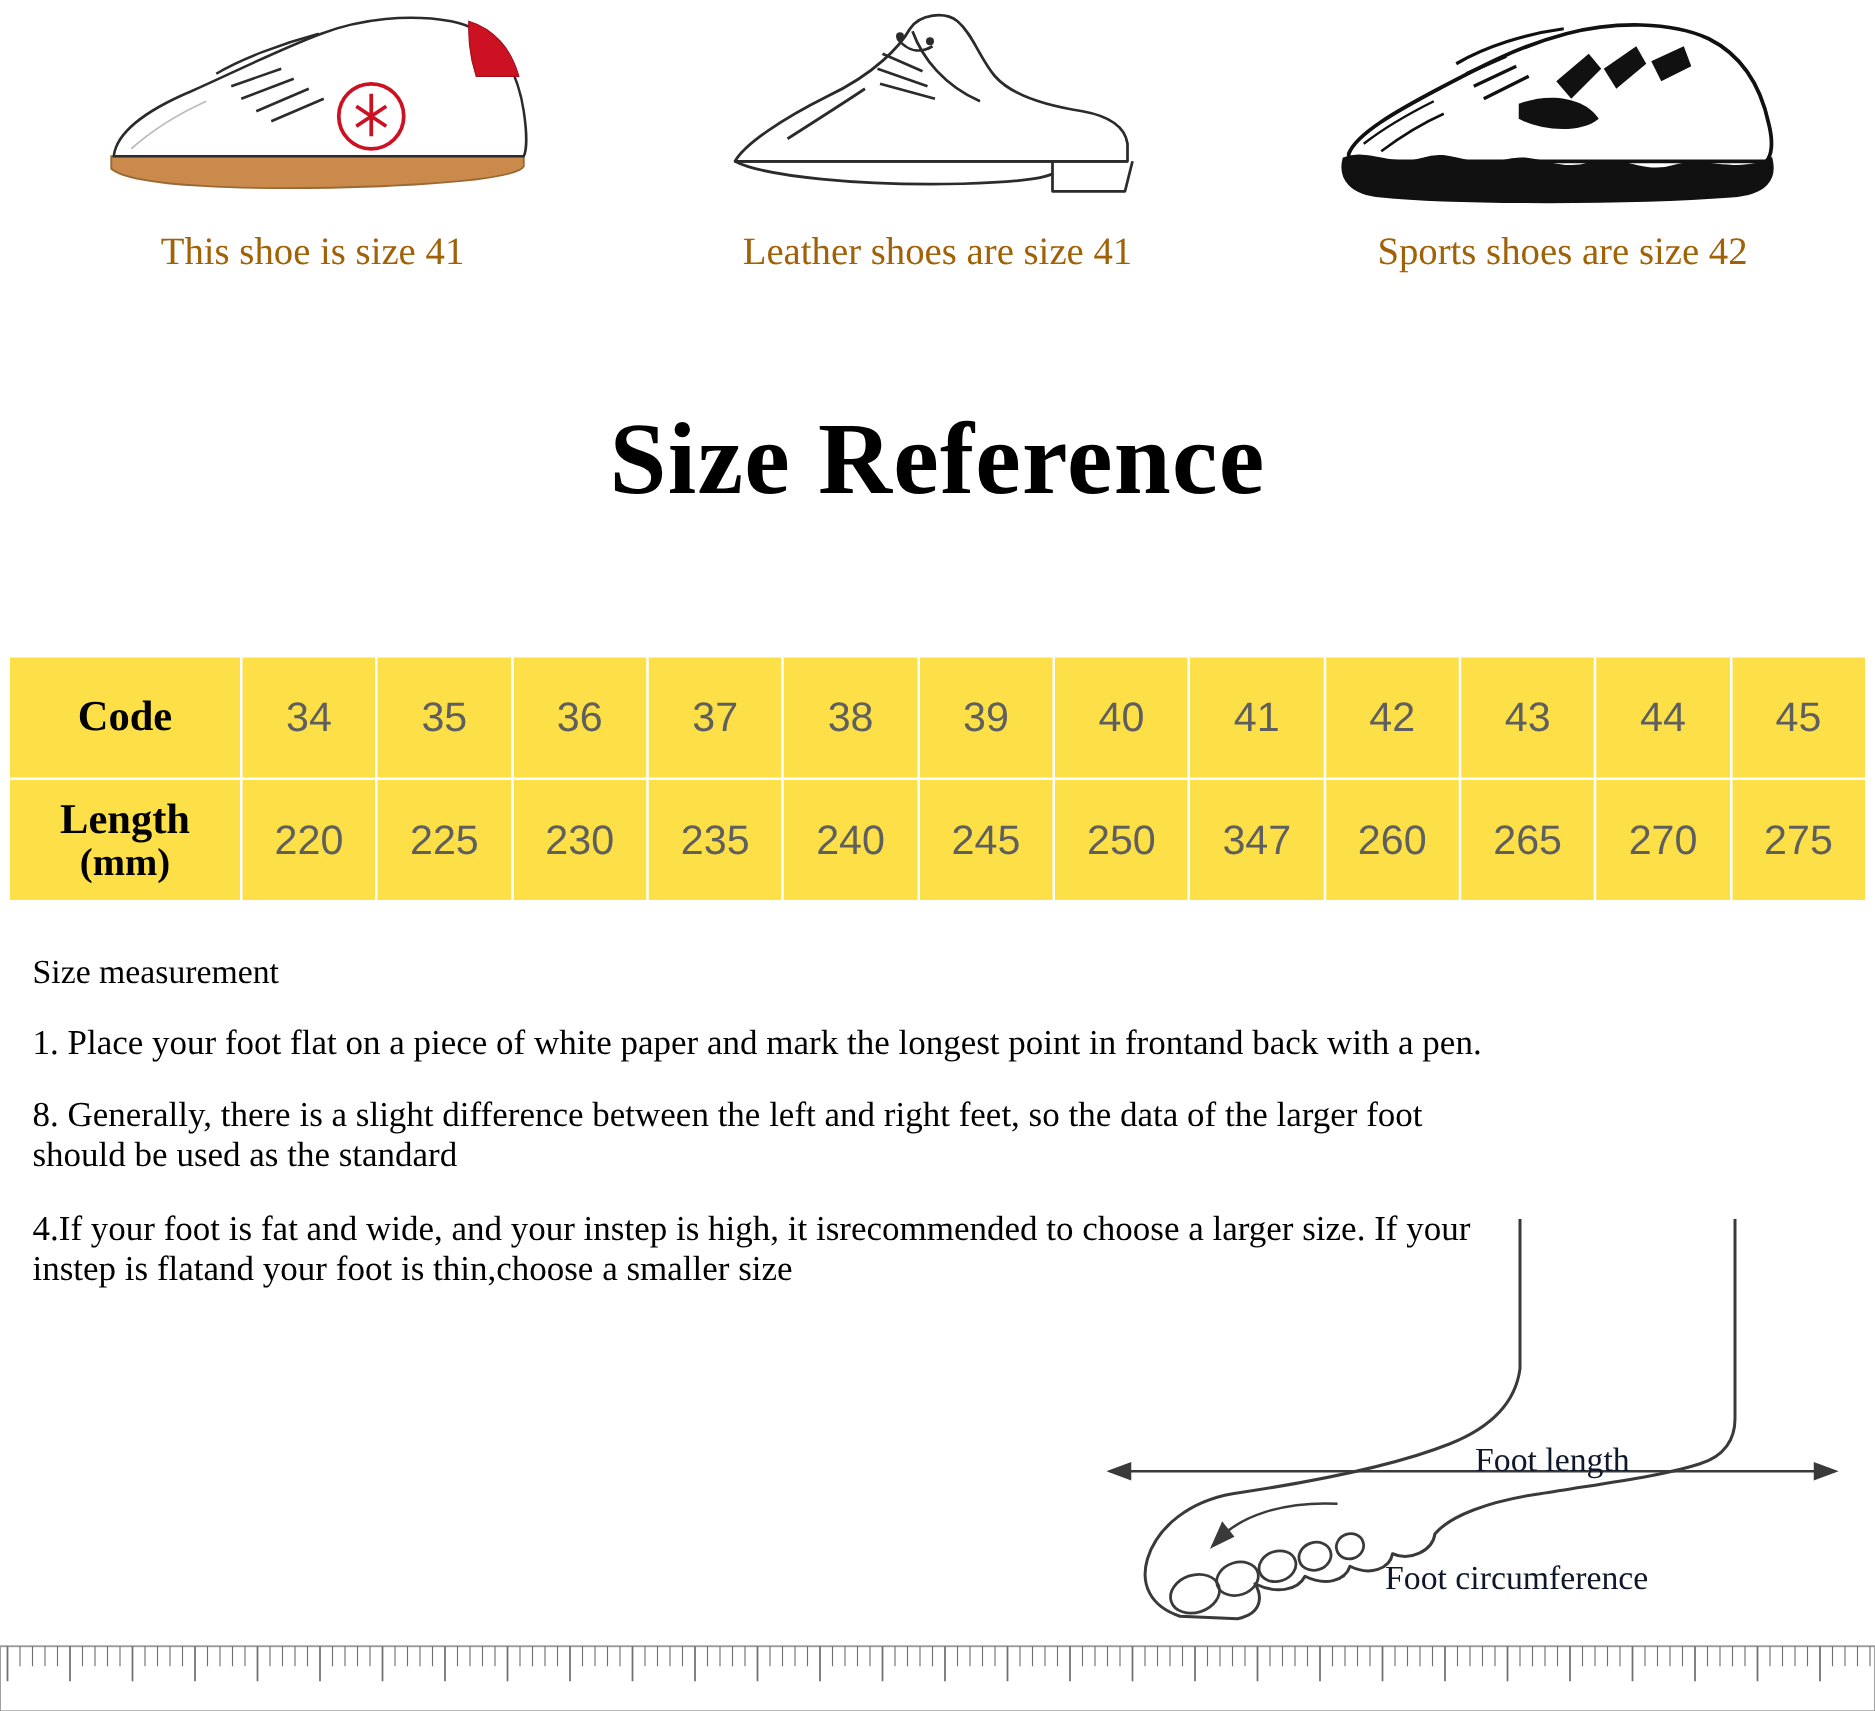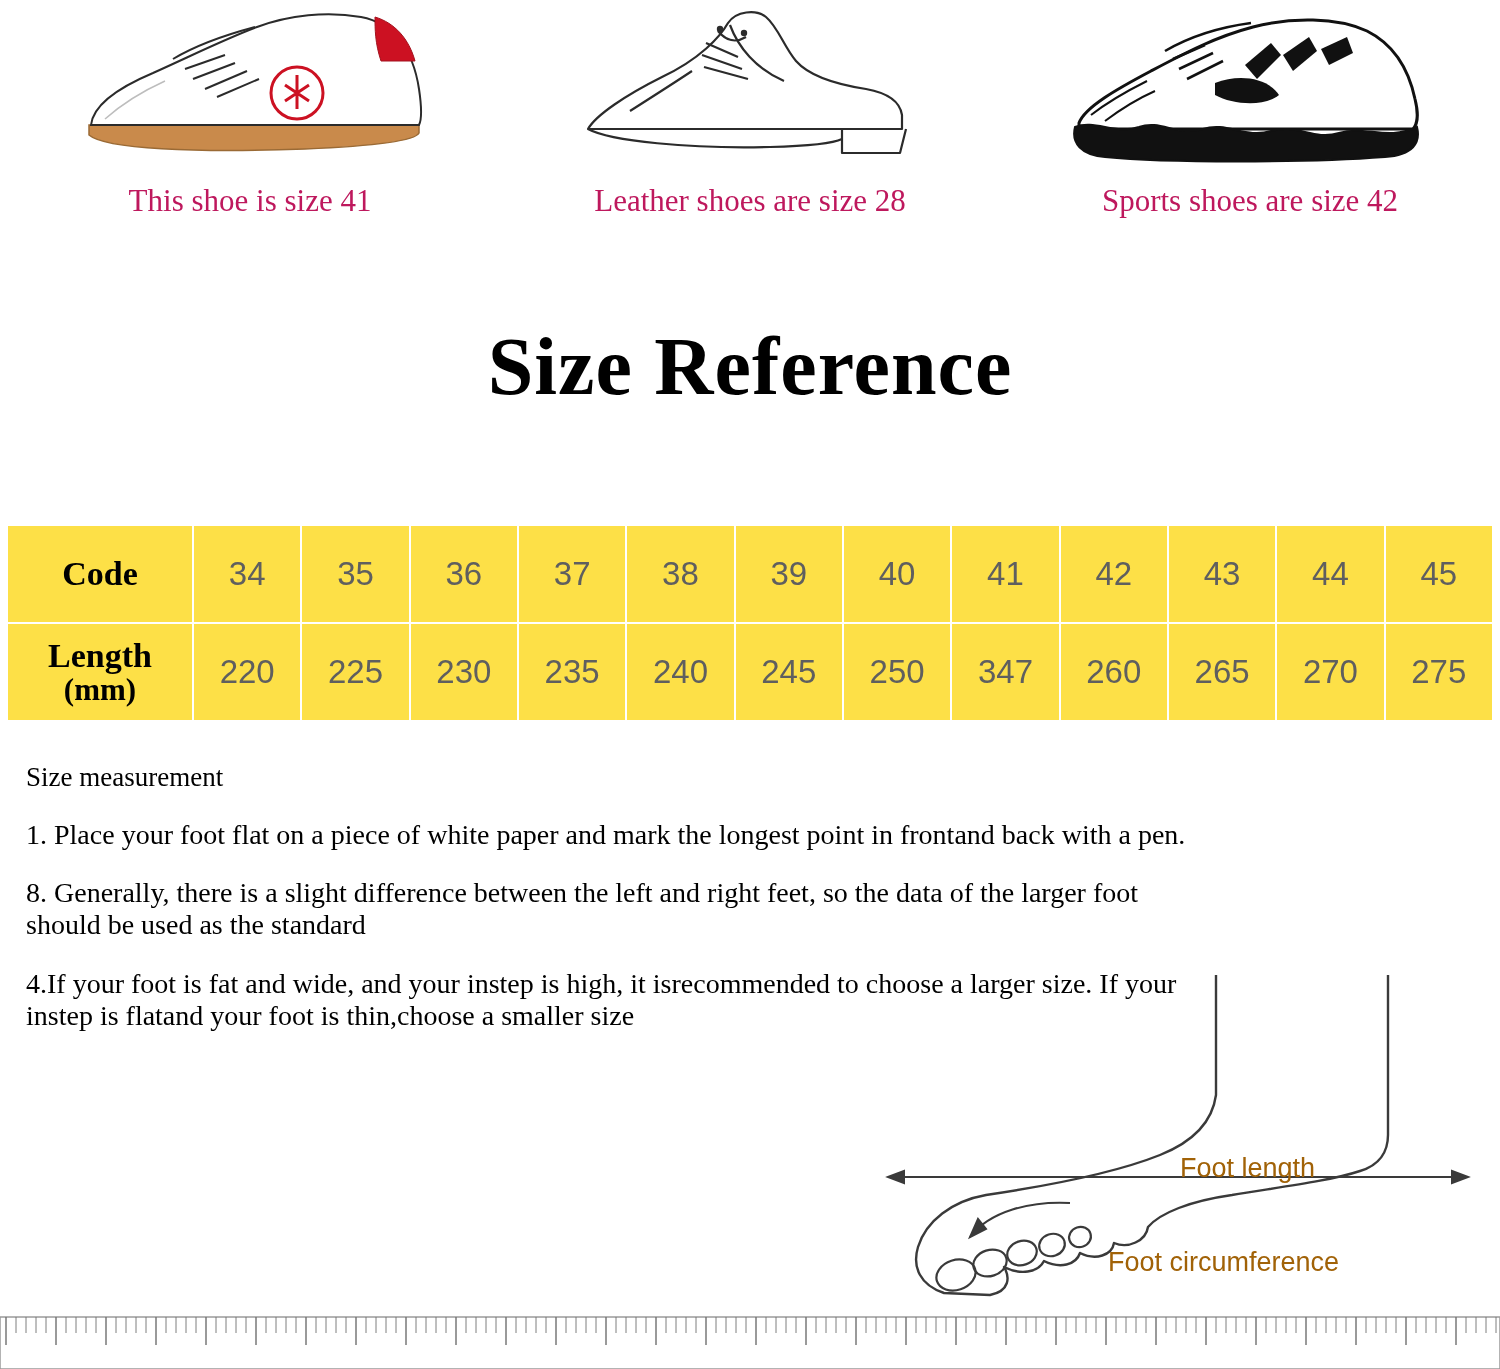--- a/index.html
+++ b/index.html
@@ -32,21 +32,21 @@
   .shoe-art {
     width: 380px;
     height: 175px;
     display: flex;
     align-items: center;
     justify-content: center;
   }
   .shoe-caption {
     font-size: 31px;
     font-family: "Liberation Serif", serif;
-    color: #be185d;
+    color: #a16207;
     margin-top: 8px;
     white-space: nowrap;
   }
 
   
   .title {
     text-align: center;
     font-family: "Liberation Serif", serif;
     font-weight: bold;
     font-size: 82px;
@@ -115,23 +115,23 @@
   
   .foot-diagram {
     position: absolute;
     right: 0px;
     top: 975px;
     width: 640px;
     height: 330px;
   }
   .foot-label {
     position: absolute;
-    font-family: Liberation Sans, sans-serif;
+    font-family: Liberation Serif, serif;
     font-size: 27px;
-    color: #a16207;
+    color: #0f172a;
     white-space: nowrap;
   }
   .lbl-length { left: 320px; top: 178px; }
   .lbl-circ { left: 248px; top: 272px; }
 
   
   .ruler {
     position: absolute;
     left: 0;
     bottom: 0;
@@ -187,21 +187,21 @@
 
           <path d="M60 108 C 82 94, 104 80, 122 68"></path>
 
           <path d="M136 40 L 168 54 M132 52 L 172 66 M134 64 L 178 76"></path>
           <circle cx="150" cy="26" r="3.2" fill="#2b2b2b" stroke="none"></circle>
           <circle cx="174" cy="30" r="3.2" fill="#2b2b2b" stroke="none"></circle>
           <path d="M148 28 C 156 38, 166 40, 176 34"></path>
         </g>
       </svg>
     </div>
-    <div class="shoe-caption">Leather shoes are size 28</div>
+    <div class="shoe-caption">Leather shoes are size 41</div>
   </div>
 
   <div class="shoe-cell">
     <div class="shoe-art">
       <svg width="370" height="170" viewBox="0 0 370 170">
 
         <path d="M14 120 C 20 104, 52 86, 86 68 C 120 50, 150 34, 188 24 C 226 14, 272 14, 302 28 C 330 42, 344 68, 350 96 C 354 112, 352 122, 348 126 L 14 126 Z" fill="#ffffff" stroke="#111" stroke-width="3"></path>
 
         <path d="M10 124 C 30 116, 50 132, 74 124 C 96 116, 112 134, 138 126 C 162 118, 180 136, 206 128 C 232 120, 248 138, 274 130 C 300 122, 322 138, 352 124 C 356 140, 348 152, 320 154 C 240 160, 100 160, 40 154 C 16 152, 6 140, 10 124 Z" fill="#111" stroke="#111" stroke-width="2"></path>
 

